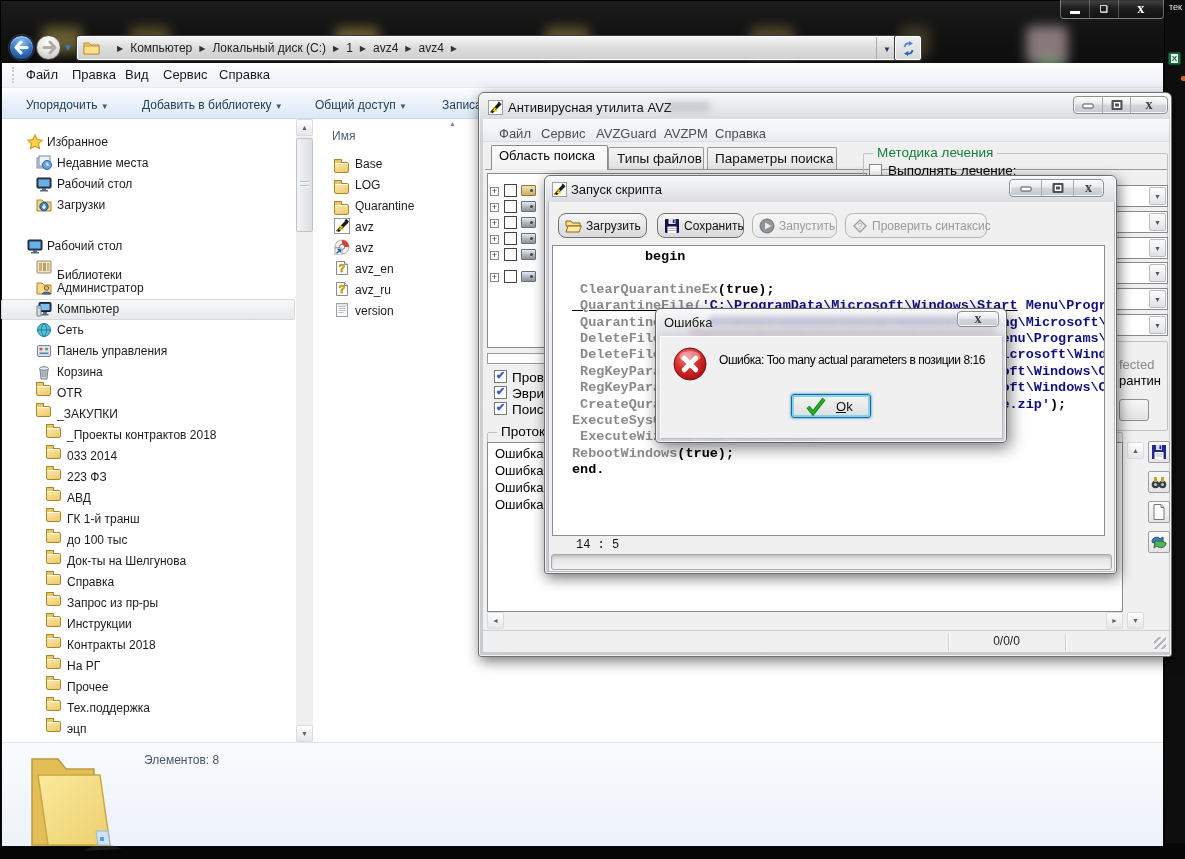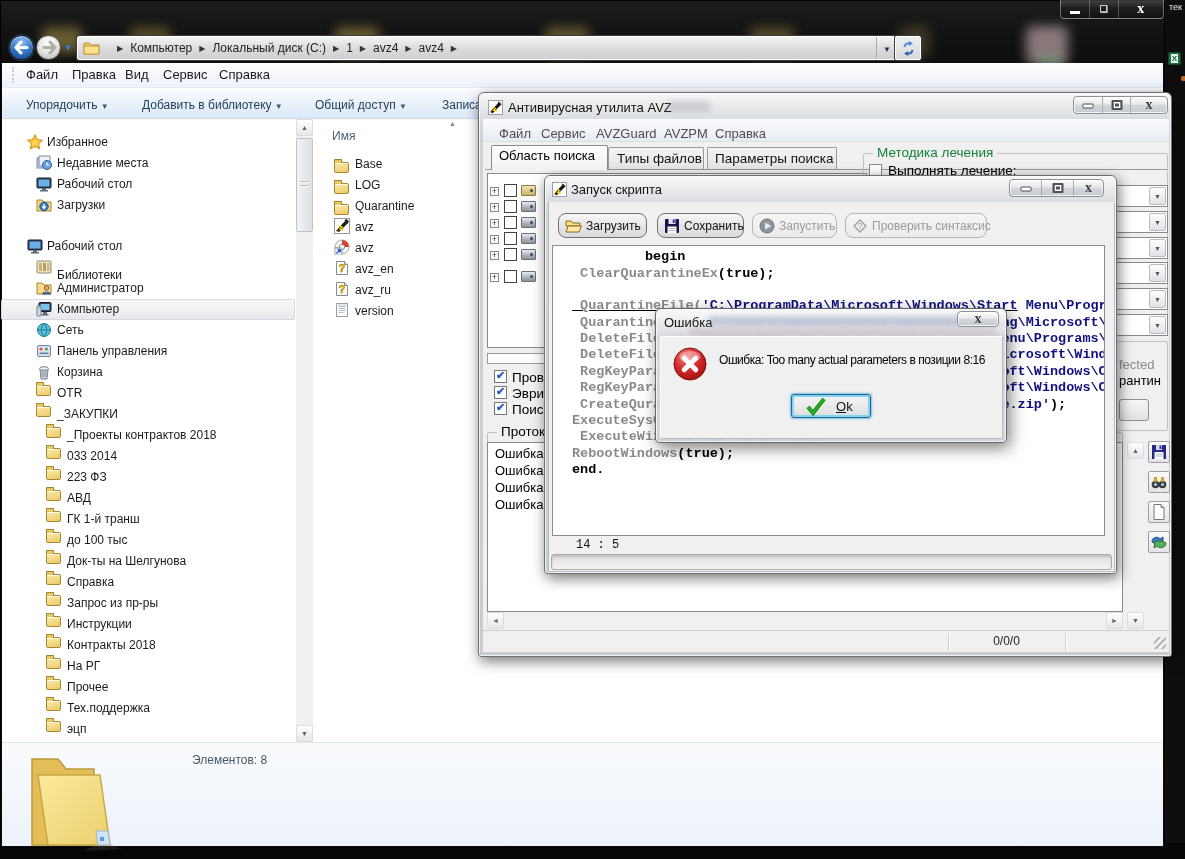--- a/index.html
+++ b/index.html
@@ -304,21 +304,21 @@
       </svg>
 <div class="fitem" style="left:355px;top:157px;">Base</div>
 <div class="fitem" style="left:355px;top:178px;">LOG</div>
 <div class="fitem" style="left:355px;top:199px;">Quarantine</div>
 <div class="fitem" style="left:355px;top:220px;">avz</div>
 <div class="fitem" style="left:355px;top:241px;">avz</div>
 <div class="fitem" style="left:355px;top:262px;">avz_en</div>
 <div class="fitem" style="left:355px;top:283px;">avz_ru</div>
 <div class="fitem" style="left:355px;top:304px;">version</div>
 <div id="edetails">
-  <div class="abs" style="left:142px;top:10px;font-size:12px;color:#45586b;margin-left:48px;">Элементов: 8</div>
+  <div class="abs" style="left:142px;top:10px;font-size:12px;color:#45586b;">Элементов: 8</div>
   <svg class="abs" style="left:22px;top:2px;" width="102" height="108" viewBox="0 0 102 108">
     <path d="M78 96 L98 104 L60 106 Z" fill="rgba(90,90,90,.25)"></path>
     <path d="M8 14 L34 14 L42 24 L70 24 L70 100 L8 100 Z" fill="#e3bd55" stroke="#b99a3e" stroke-width="1.5"></path>
     <path d="M14 30 L76 30 L86 100 L24 100 Z" fill="url(#fg1)" stroke="#c8a845" stroke-width="1.5"></path>
     <defs>
             <linearGradient id="fg1" x1="0" y1="0" x2="1" y2="1">
               <stop offset="0" stop-color="#fbe99c"></stop>
               <stop offset="1" stop-color="#ecd06e"></stop>
             </linearGradient>
           </defs>
@@ -546,21 +546,21 @@
  <div class="tbtn dis" style="left:300px;top:37px;width:142px;">
    <svg class="abs" style="left:7px;top:5px;" width="14" height="14" viewBox="0 0 14 14">
           <path d="M7 1 L13 7 L7 13 L1 7z" fill="none" stroke="#9aa0a8" stroke-width="1.4"></path>
           <text x="4.6" y="10" font-size="9" fill="#9aa0a8">?</text>
         </svg>
    <span class="abs" style="left:26px;top:5px;">Проверить синтаксис</span>
  </div>
 
  <div id="code">
   <div class="cl" style="top:3px;">         <span style="font-weight:bold;">begin</span></div>
-  <div class="cl" style="top:20px;"> <span class="id">ClearQuarantineEx</span>(true);</div>
+  <div class="cl" style="top:36px;"> <span class="id">ClearQuarantineEx</span>(true);</div>
   <div class="cl" style="top:52px;"><span style="text-decoration:underline;"><span class="id"> QuarantineFile(</span><span class="st">'C:\ProgramData\Microsoft\Windows\Start</span></span><span class="st"> Menu\Programs\Startup\WindowsUpdate.lnk','');</span></div>
   <div class="cl" style="top:69px;"> <span class="id">QuarantineFile</span>(<span class="st">'C:\Users\Администратор\AppData\Roaming\Microsoft\Windows\Start Me','');</span></div>
   <div class="cl" style="top:85px;"> <span class="id">DeleteFile</span>(<span class="st">'C:\ProgramData\Microsoft\Windows\Start Menu\Programs\Startup\Win','32');</span></div>
   <div class="cl" style="top:101px;"> <span class="id">DeleteFile</span>(<span class="st">'C:\Users\Администратор\AppData\Roaming\Microsoft\Windows\Start','32');</span></div>
   <div class="cl" style="top:118px;"> <span class="id">RegKeyParamDel</span>(<span class="st">'HKEY_LOCAL_MACHINE','Software\Microsoft\Windows\CurrentVersion','x');</span></div>
   <div class="cl" style="top:134px;"> <span class="id">RegKeyParamDel</span>(<span class="st">'HKEY_LOCAL_MACHINE','Software\Microsoft\Windows\CurrentVersion','x');</span></div>
   <div class="cl" style="top:151px;"> <span class="id">CreateQurantineArchive</span>(<span class="st">'c:\avz4\Quarantine\quarantine.zip'</span>);</div>
   <div class="cl" style="top:167px;"><span class="id">ExecuteSysClean;</span></div>
   <div class="cl" style="top:183px;"> <span class="id">ExecuteWizard</span>(<span class="st">'TSW'</span>,2,3,true);</div>
   <div class="cl" style="top:200px;"><span class="id">RebootWindows</span>(true);</div>

